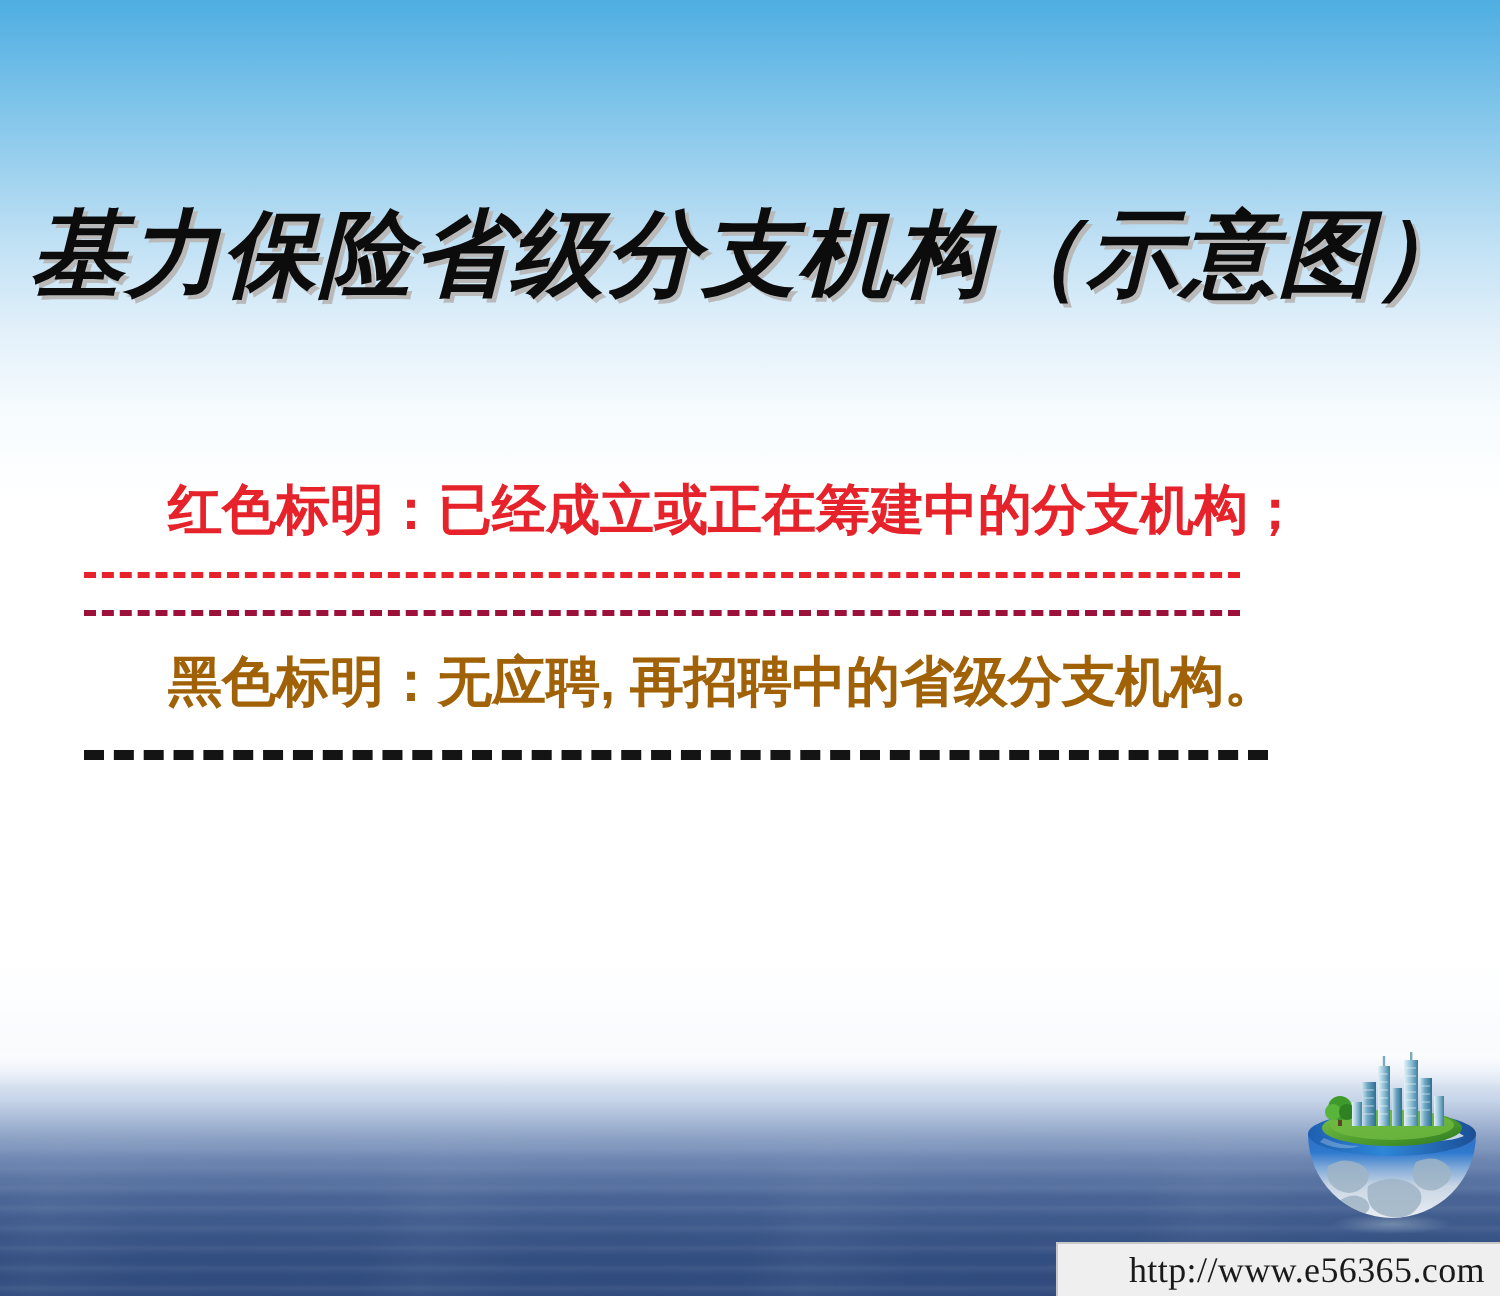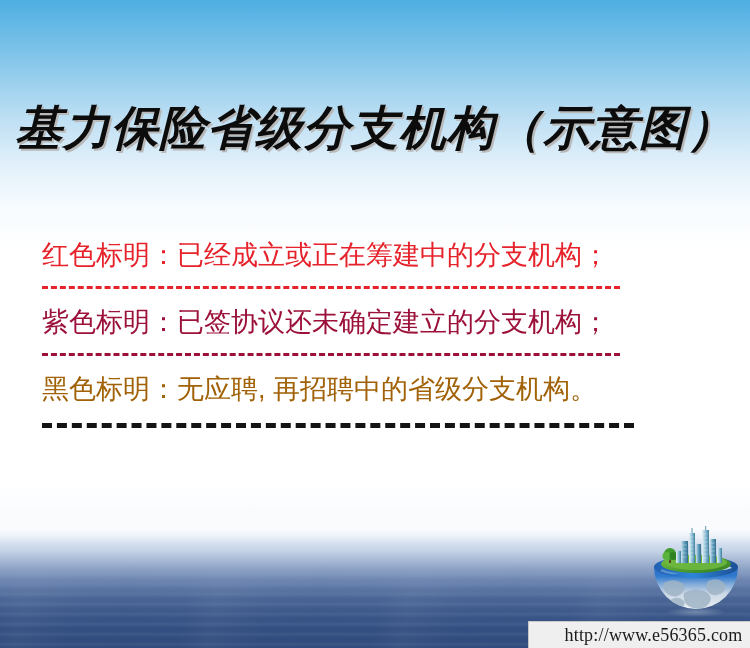--- a/index.html
+++ b/index.html
@@ -110,25 +110,26 @@
   
   .legend {
     position: absolute;
     left: 42px;
     top: 238px;
     width: 620px;
   }
 
   .legend-row {
     font-family: "Liberation Sans", "DejaVu Sans", sans-serif;
-    font-weight: normal;
+    font-weight: bold;
     font-size: 27px;
     line-height: 34px;
     white-space: nowrap;
     letter-spacing: 0px;
+    margin-left: 42px;
   }
   .legend-row.red    { color: #E6222B; }
   .legend-row.purple { color: #9C1139; }
   .legend-row.black  { color: #a16207; }
 
   .rule {
     height: 0;
     border: 0;
     margin: 0;
   }
@@ -193,21 +194,20 @@
   <div class="bg-water-ripples"></div>
   <div class="bg-haze"></div>
 
   <div class="title">基力保险省级分支机构（示意图）</div>
 
   <div class="legend">
 
     <div class="legend-row red">红色标明：已经成立或正在筹建中的分支机构；</div>
     <hr class="rule red">
 
-    <div class="legend-row purple">紫色标明：已签协议还未确定建立的分支机构；</div>
     <hr class="rule purple">
 
     <div class="legend-row black">黑色标明：无应聘, 再招聘中的省级分支机构。</div>
     <hr class="rule black">
 
   </div>
 
   <div class="globe">
     <svg width="96" height="96" viewBox="0 0 96 96" xmlns="http://www.w3.org/2000/svg">
       <defs>

